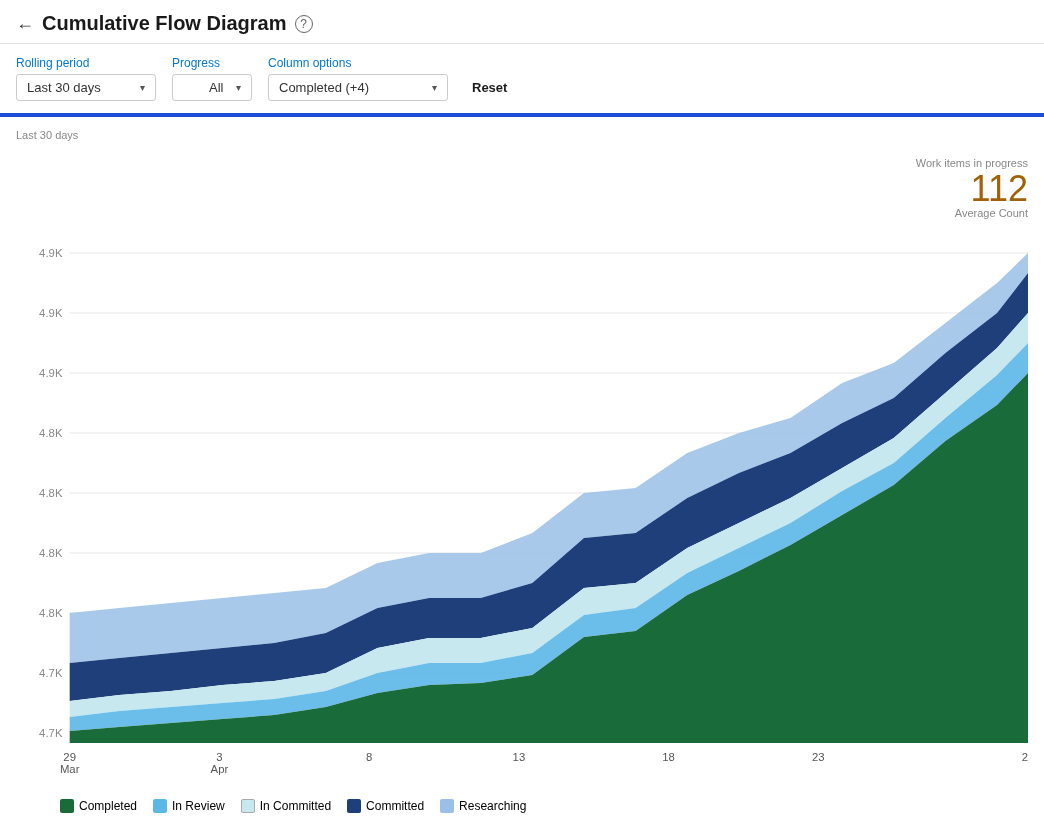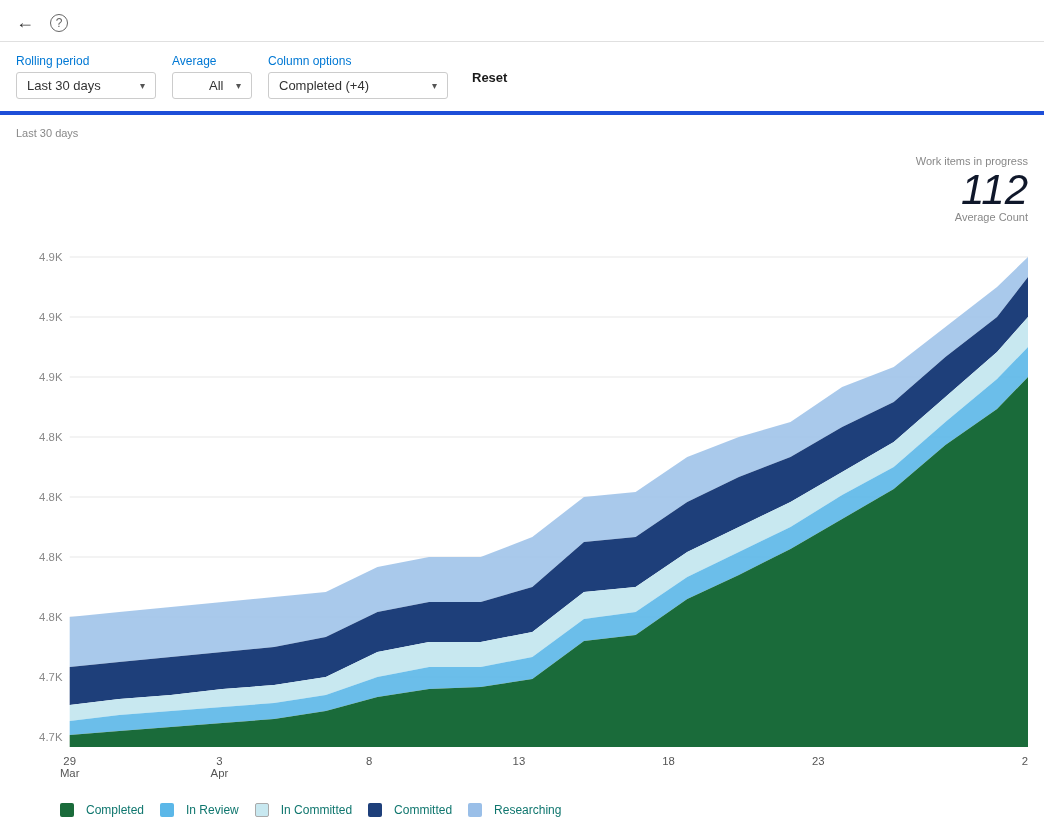--- a/index.html
+++ b/index.html
@@ -80,21 +80,21 @@
     .filter-select.narrow { min-width: 80px; padding-left: 36px; }
     .chevron { font-size: 10px; color: #555; }
     .reset-btn {
       background: none;
       border: none;
       color: #1a1a1a;
       font-size: 13px;
       font-weight: 600;
       cursor: pointer;
       padding: 6px 8px;
-      margin-bottom: 8px;
+      margin-bottom: 0;
       align-self: flex-end;
     }
     .chart-container {
       background: #fff;
       margin: 0;
       padding: 12px 16px 8px 16px;
       position: relative;
     }
     .chart-top-labels {
       display: flex;
@@ -108,25 +108,24 @@
     }
     .stats-label {
       text-align: right;
       margin-top: 24px;
     }
     .stats-label .work-items-text {
       font-size: 11px;
       color: #888;
     }
     .stats-label .count-value {
-      font-size: 42px;
+      font-size: 36px;
       font-weight: 300;
-      color: #0f172a;
+      color: #a16207;
       line-height: 1;
-      font-style: italic;
     }
     .stats-label .avg-count-text {
       font-size: 11px;
       color: #888;
       display: block;
     }
     .chart-area {
       position: relative;
       width: 100%;
       height: 560px;
@@ -151,50 +150,51 @@
       display: flex;
       align-items: center;
       gap: 16px;
       padding: 8px 16px 12px 60px;
       background: #fff;
       flex-wrap: wrap;
     }
     .legend-item {
       display: flex;
       align-items: center;
-      gap: 12px;
+      gap: 5px;
       font-size: 12px;
-      color: #0f766e;
+      color: #000000;
     }
     .legend-swatch {
       width: 14px;
       height: 14px;
       border-radius: 2px;
     }
   </style>
 </head>
 <body>
 
 <div class="header">
   <button class="back-btn">
     <span>←</span>
   </button>
+  <span class="page-title">Cumulative Flow Diagram</span>
   <div class="help-icon">?</div>
 </div>
 
 <div class="filters">
   <div class="filter-group">
     <span class="filter-label">Rolling period</span>
     <div class="filter-select">
       <span>Last 30 days</span>
       <span class="chevron">▾</span>
     </div>
   </div>
   <div class="filter-group">
-    <span class="filter-label">Average</span>
+    <span class="filter-label">Progress</span>
     <div class="filter-select narrow">
       <span>All</span>
       <span class="chevron">▾</span>
     </div>
   </div>
   <div class="filter-group">
     <span class="filter-label">Column options</span>
     <div class="filter-select wide">
       <span>Completed (+4)</span>
       <span class="chevron">▾</span>

